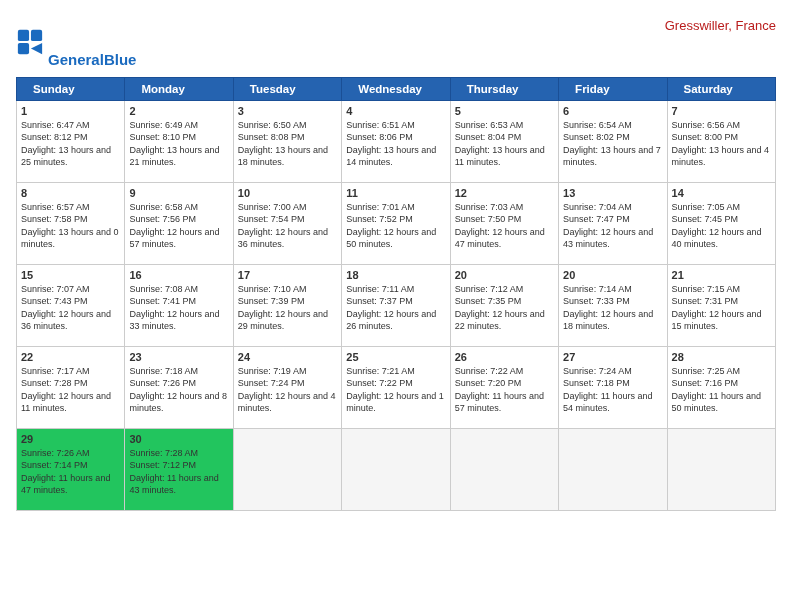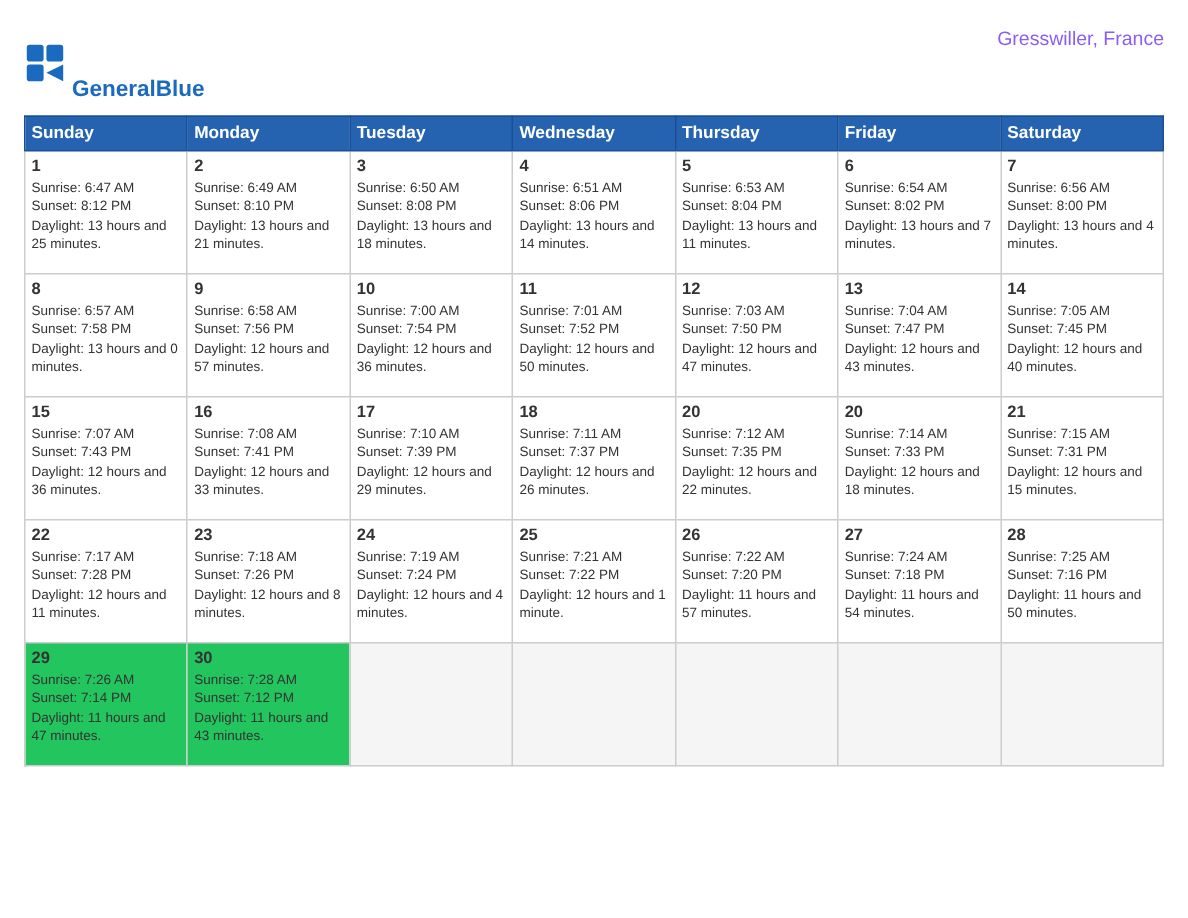--- a/index.html
+++ b/index.html
@@ -34,34 +34,34 @@
     .title-block {
       text-align: right;
     }
     .month-title {
       font-size: 28px;
       font-weight: bold;
       color: #333;
     }
     .location {
       font-size: 13px;
-      color: #8b5cf6;
+      color: #b91c1c;
       margin-top: 2px;
     }
     .calendar {
       width: 100%;
       border-collapse: collapse;
       table-layout: fixed;
     }
     .calendar thead tr th {
       background: #2563b0;
       color: #fff;
       font-size: 11.5px;
       font-weight: bold;
-      padding: 5px 4px;
+      padding: 5px 16px;
       text-align: left;
       border: 1px solid #1a4f96;
     }
     .calendar tbody tr td {
       border: 1px solid #ccc;
       vertical-align: top;
       padding: 4px 4px;
       font-size: 9.5px;
       color: #333;
       background: #fff;

